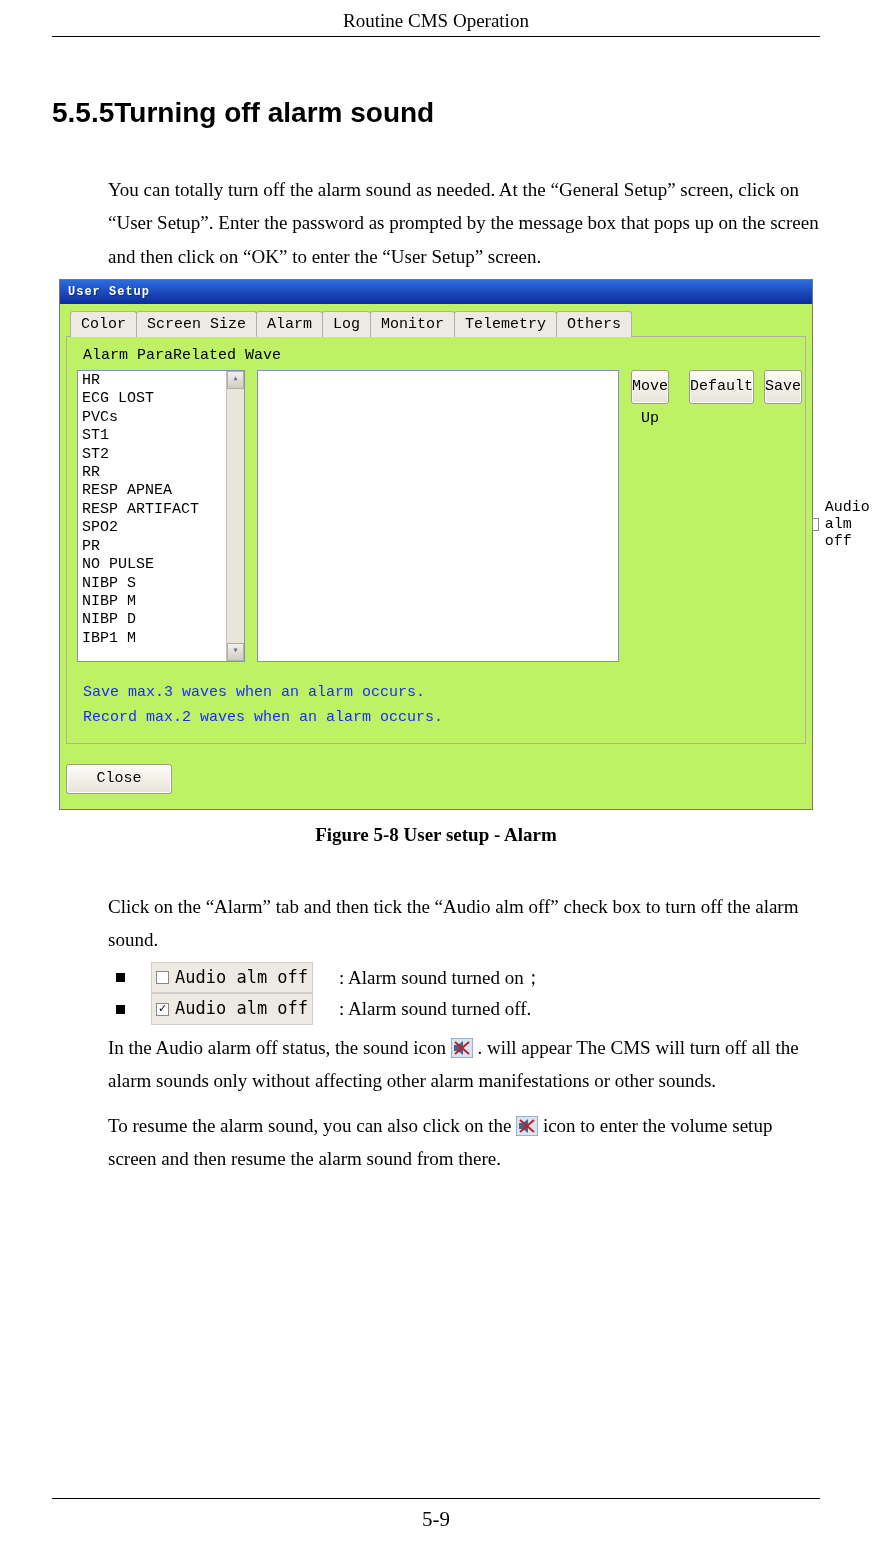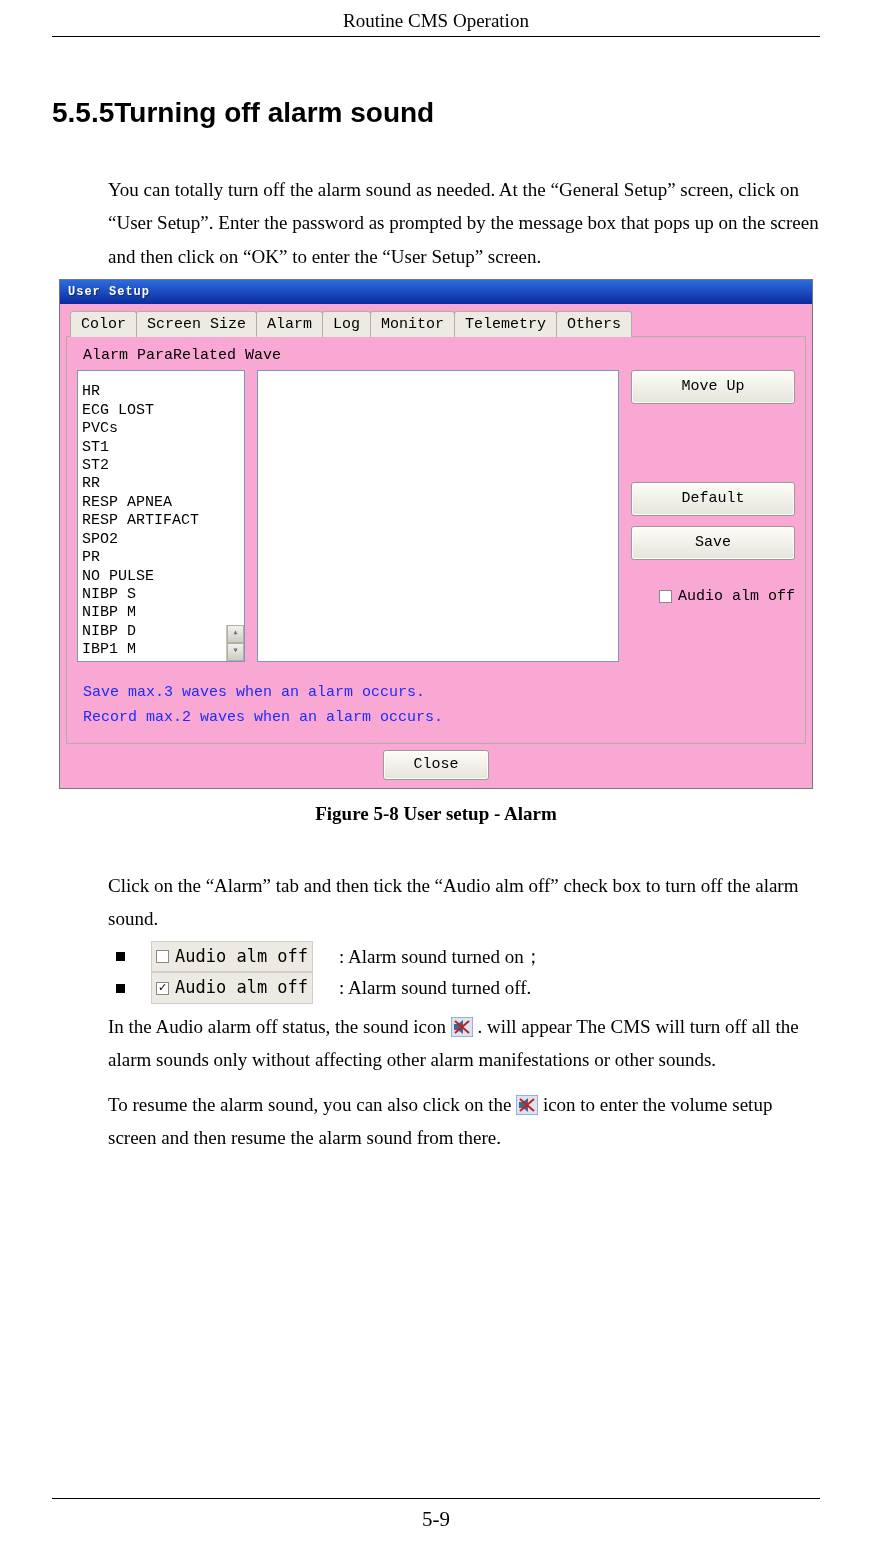--- a/index.html
+++ b/index.html
@@ -93,22 +93,22 @@
     background: linear-gradient(to bottom, #2a6de0 0%, #1e4fc2 45%, #0a2b9d 100%);
     color: #fff;
     font-family: "SimSun","MS Gothic","Courier New",monospace;
     font-weight: bold;
     font-size: 12px;
     padding: 5px 8px;
     text-shadow: 1px 1px 1px rgba(0,0,0,.4);
     letter-spacing: 1px;
   }
   .dlg-body {
-    background: #f9a8d4;
-    padding: 6px 6px 8px 6px;
+    background: #bef264;
+    padding: 6px 6px 15px 6px;
     font-family: "SimSun","MS Gothic","Courier New",monospace;
     font-size: 15px;
     color: #000;
   }
   .tabs {
     display:flex;
     border-bottom:1px solid #b0aea6;
     padding-left: 4px;
   }
   .tab {
@@ -142,21 +142,20 @@
   .mid-row {
     display:flex; gap: 12px;
   }
   .listbox {
     width: 168px;
     height: 292px;
     background: #fff;
     border: 1px solid #7a98bf;
     position: relative;
     display:flex;
-    align-items:flex-end;
   }
   .list-inner {
     flex:1;
     padding: 1px 4px;
     overflow: hidden;
     font-size: 15px;
     line-height: 1.23;
   }
   .scrollbar {
     width: 18px;
@@ -172,21 +171,21 @@
     color:#5a6b9c;
   }
   .wavebox {
     flex: 1;
     height: 292px;
     background: #fff;
     border: 1px solid #7a98bf;
   }
   .right-col {
     width: 164px;
-    display:flex; flex-direction:column;
+    display:flex; flex-direction:row;
     gap: 10px;
   }
   .winbtn {
     height: 34px;
     background: linear-gradient(#fdfcf7,#e6e4da);
     border: 1px solid #9d9b91;
     border-radius: 3px;
     font-family: "SimSun","MS Gothic","Courier New",monospace;
     font-size: 15px;
     text-align: center;
@@ -202,22 +201,22 @@
   .cb {
     width:13px;height:13px;background:#fff;border:1px solid #888;display:inline-block;
   }
   .hints {
     margin: 18px 0 0 6px;
     color: #1a2cff;
     font-size: 15px;
     line-height: 1.7;
   }
   .close-row {
-    display:flex; justify-content:center;
-    margin-top: 6px;
+    display:flex; justify-content:flex-start;
+    margin-top: 20px;
   }
   .close-row .winbtn { width: 106px; height:30px; line-height:28px; }
   
   .footer {
     position: absolute;
     bottom: 20px;
     left: 52px; right: 52px;
   }
   .footer hr {
     border:none; border-top:1.5px solid #000; margin-bottom:8px;

